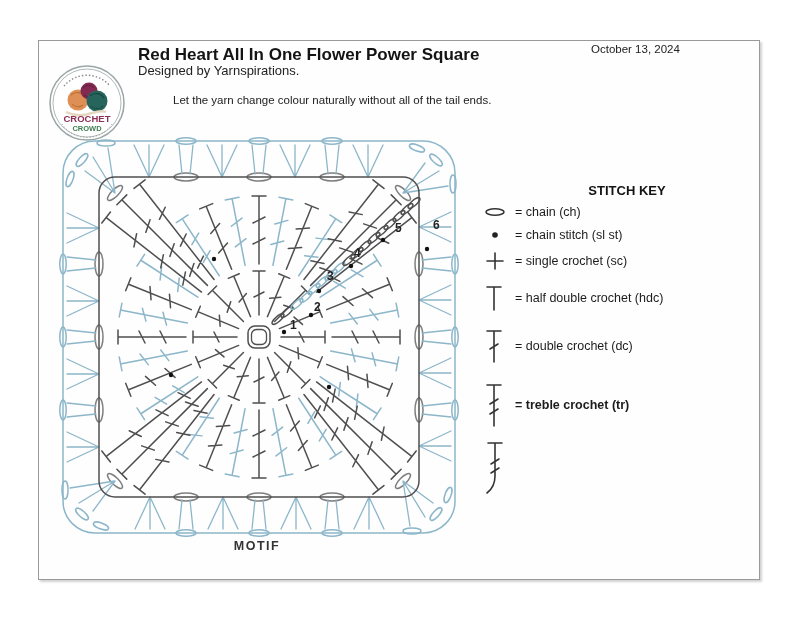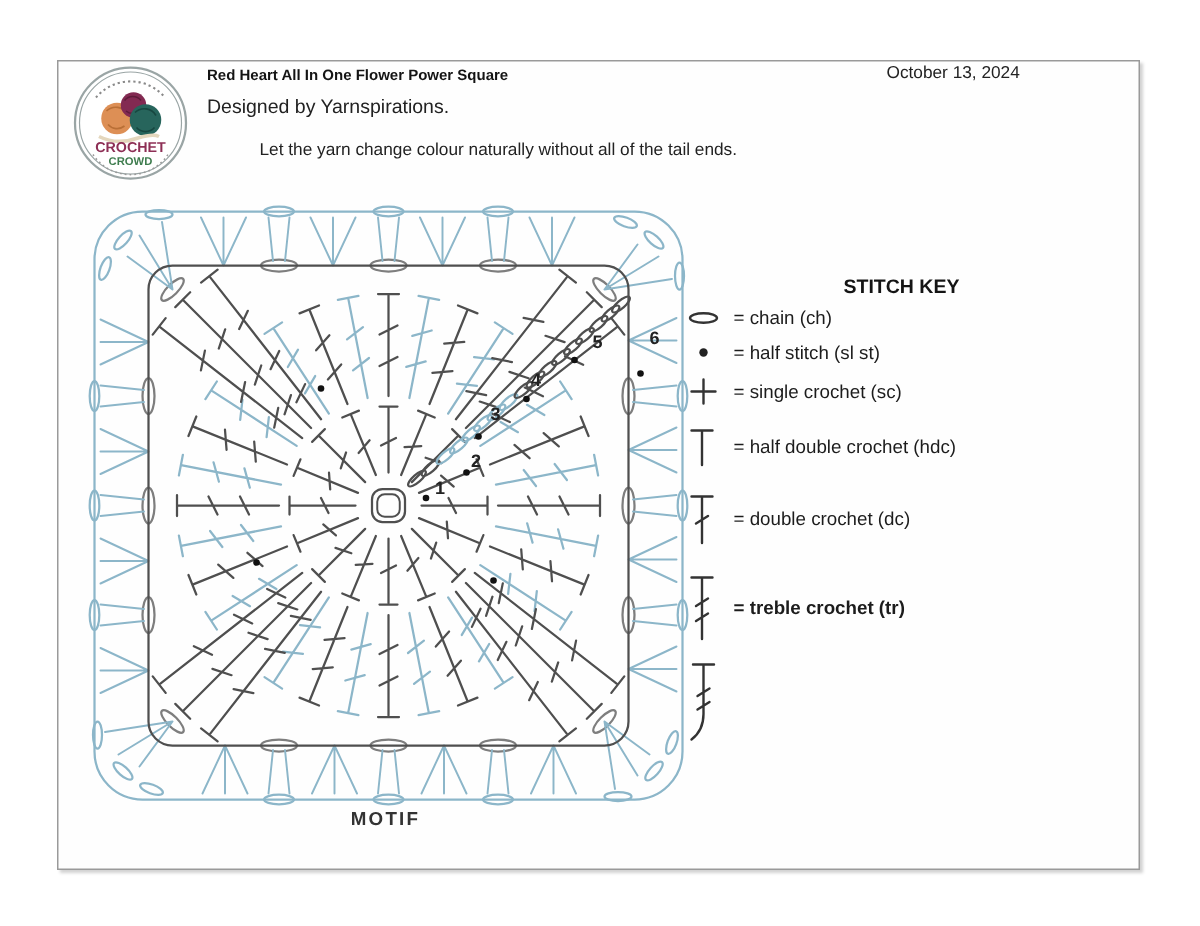--- a/index.html
+++ b/index.html
@@ -1,37 +1,37 @@
 <!DOCTYPE html>
 <html><head>
 <meta charset="utf-8">
 <style>
   html,body{margin:0;padding:0;background:#ffffff;width:800px;height:617px;
     font-family:"Liberation Sans",sans-serif;-webkit-font-smoothing:antialiased;}
   .page{position:absolute;left:38px;top:40px;width:720px;height:538px;
     background:#fefefe;border:1px solid #9a9a9a;box-shadow:2px 2px 2px rgba(0,0,0,.18);}
   
-  .logo{position:absolute;left:9px;top:2px;width:78px;height:78px;}
-  .title{position:absolute;left:99px;top:4px;font-size:10px;font-weight:bold;color:#141414;}
+  .logo{position:absolute;left:9px;top:23px;width:78px;height:78px;}
+  .title{position:absolute;left:99px;top:4px;font-size:17px;font-weight:bold;color:#141414;}
   .subtitle{position:absolute;left:99px;top:22px;font-size:13px;color:#222;}
   .tagline{position:absolute;left:99px;top:53px;font-size:11.5px;color:#222;padding-left:35px;}
   .date{position:absolute;left:552px;top:2px;font-size:11.5px;color:#222;}
   
   .motif{position:absolute;left:12px;top:78px;width:420px;height:440px;}
   .motif *{fill:none;stroke-width:1.5;stroke-linecap:round;}
   .motif .d{stroke:#4f4f4f;}
   .motif .b{stroke:#8cb6c9;}
   .motif .g{stroke:#7e7e7e;}
   .motif .thin{stroke-width:1.3;}
   .motif .dot{fill:#111;stroke:none;}
   .motif text{fill:#222;stroke:none;stroke-width:0;
     font:bold 12px "Liberation Sans",sans-serif;}
   .motif text.mot{font-size:12.5px;letter-spacing:1.5px;fill:#333;}
   
-  .key{position:absolute;left:418px;top:138px;width:288px;height:372px;}
+  .key{position:absolute;left:444px;top:138px;width:288px;height:372px;}
   .key-title{position:absolute;left:58px;top:4px;width:172px;text-align:center;
     font-size:13px;font-weight:bold;color:#141414;}
   .krow{position:absolute;left:0;display:flex;align-items:center;}
   .ksym{width:32px;display:flex;justify-content:flex-start;align-items:center;flex:0 0 32px;}
   .klabel{font-size:12.5px;color:#1c1c1c;white-space:nowrap;}
   .ksym svg *{fill:none;stroke:#333;stroke-width:1.6;stroke-linecap:round;}
   .ksym svg .fil{fill:#222;stroke:none;}
   
   .logo svg .ring{stroke:#9aa5a5;fill:#ffffff;}
   .logo svg text{stroke:none;}
@@ -185,21 +185,21 @@
       </span>
       <span class="klabel">= chain (ch)</span>
     </div>
 
     <div class="krow" style="top:49px;">
       <span class="ksym">
         <svg width="24" height="10">
             <circle class="fil" cx="12" cy="5" r="2.8"></circle>
           </svg>
       </span>
-      <span class="klabel">= half stitch (sl st)</span>
+      <span class="klabel">= chain stitch (sl st)</span>
     </div>
 
     <div class="krow" style="top:72px;">
       <span class="ksym">
         <svg width="24" height="20">
             <path d="M12,2 L12,18 M4,10 L20,10"></path>
           </svg>
       </span>
       <span class="klabel">= single crochet (sc)</span>
     </div>

